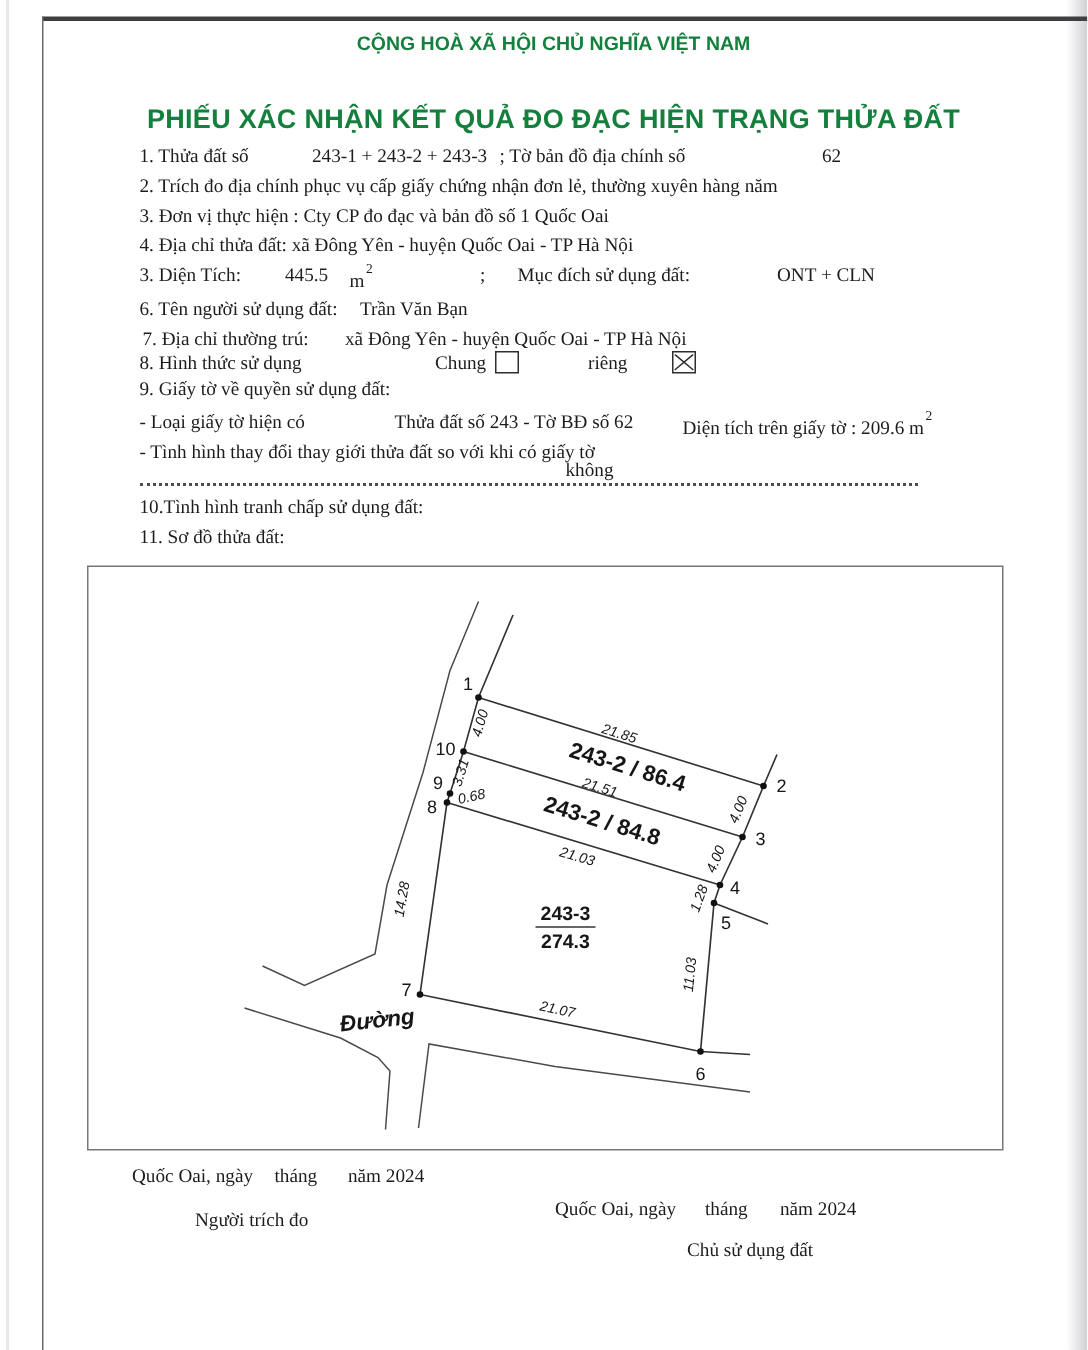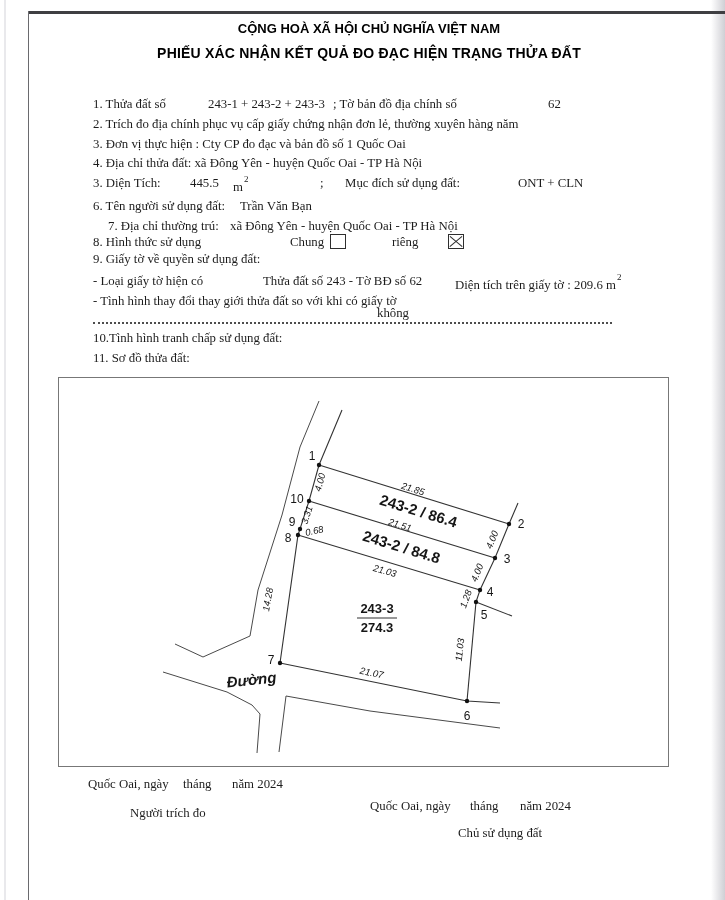--- a/index.html
+++ b/index.html
@@ -7,25 +7,25 @@
         font-family:"Liberation Serif", serif;color:#1c1c1c;}
   .abs{position:absolute;white-space:nowrap;}
   
   .top-border{position:absolute;left:28px;top:11px;width:697px;height:3px;background:#3f3f42;}
   .left-border{position:absolute;left:28px;top:11px;width:1px;height:889px;background:#6a6a6e;}
   .left-edge{position:absolute;left:4px;top:0;width:2px;height:900px;background:#e9e9ec;}
   .right-edge{position:absolute;right:0;top:0;width:14px;height:900px;
               background:linear-gradient(to right,#ffffff,#cfcfd4);}
   
   .hdr{left:28px;width:682px;text-align:center;font-family:"Liberation Sans",sans-serif;
-       font-weight:bold;color:#000000;}
+       font-weight:bold;color:#15803d;}
   .hdr1{top:21px;font-size:13px;}
   .hdr2{top:36px;font-size:12.5px;}
   .hdr2 span{display:inline-block;border-bottom:1.5px solid #2b2b2b;padding:0 4px 1px 4px;}
-  .hdr-title{top:45px;font-size:14px;letter-spacing:.2px;}
+  .hdr-title{top:69px;font-size:18px;letter-spacing:.2px;}
   
   .row{font-size:12.8px;line-height:15px;}
   .seg{position:absolute;white-space:nowrap;}
   sup.sq{font-size:9px;position:relative;top:-4px;margin-left:1px;}
   .checkbox{position:absolute;width:14px;height:13px;border:1.2px solid #2e2e2e;background:#fff;}
   .checkbox.checked::before,.checkbox.checked::after{content:"";position:absolute;left:-1px;top:5.5px;
       width:16px;height:1.3px;background:#2e2e2e;}
   .checkbox.checked::before{transform:rotate(40deg);}
   .checkbox.checked::after{transform:rotate(-40deg);}
   .dotted{position:absolute;left:93px;top:322px;width:519px;border-bottom:2px dotted #4d4d4d;height:0;}
@@ -75,21 +75,21 @@
     <span class="seg" style="left:233px;top:176px"><span>m</span><sup class="sq">2</sup></span>
     <span class="seg" style="left:320px;top:176px">;</span>
     <span class="seg" style="left:345px;top:176px">Mục đích sử dụng đất:</span>
     <span class="seg" style="left:518px;top:176px">ONT + CLN</span>
   </div>
   <div class="row">
     <span class="seg" style="left:93px;top:199px">6. Tên người sử dụng đất:</span>
     <span class="seg" style="left:240px;top:199px">Trần Văn Bạn</span>
   </div>
   <div class="row">
-    <span class="seg" style="left:108px;top:219px">7. Địa chỉ thường trú:</span>
+    <span class="seg" style="left:95px;top:219px">7. Địa chỉ thường trú:</span>
     <span class="seg" style="left:230px;top:219px">xã Đông Yên - huyện Quốc Oai - TP Hà Nội</span>
   </div>
   <div class="row">
     <span class="seg" style="left:93px;top:235px">8. Hình thức sử dụng</span>
     <span class="seg" style="left:290px;top:235px">Chung</span>
     <span class="checkbox" style="left:330px;top:234px"></span>
     <span class="seg" style="left:392px;top:235px">riêng</span>
     <span class="checkbox checked" style="left:448px;top:234px"></span>
   </div>
   <div class="row">

